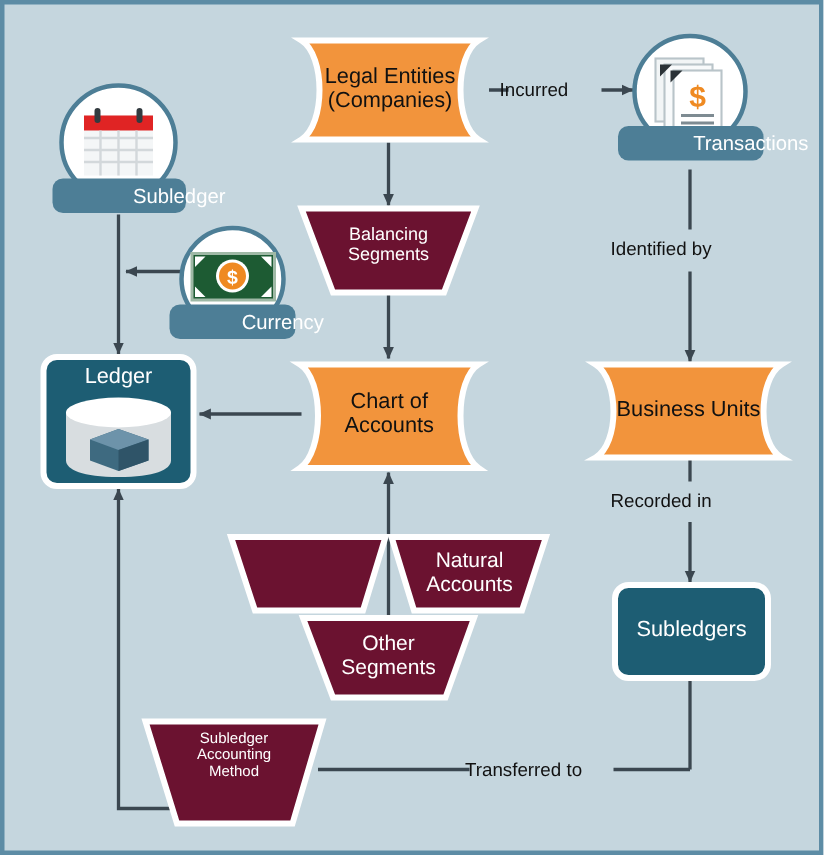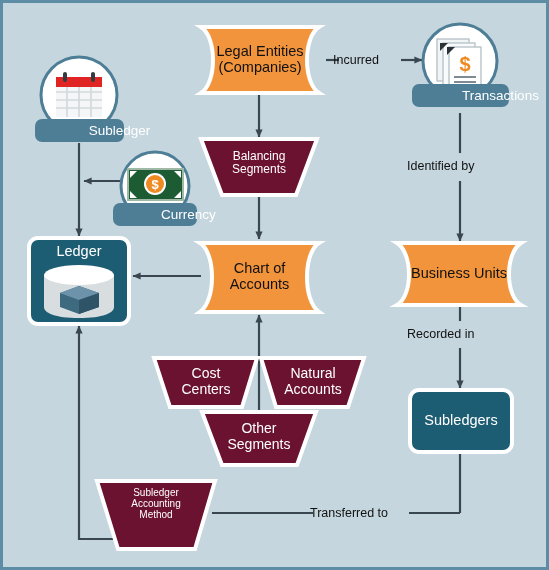--- a/index.html
+++ b/index.html
@@ -204,22 +204,20 @@
 
   <div class="node-label lbl-dark" style="left:198px; top:40px; width:118px; font-size:14.5px;">Legal Entities
 (Companies)</div>
 
   <div class="node-label lbl-light" style="left:199px; top:147px; width:114px; font-size:12px;">Balancing
 Segments</div>
 
   <div class="node-label lbl-dark" style="left:197px; top:257px; width:119px; font-size:14.5px;">Chart of
 Accounts</div>
 
-  <div class="node-label lbl-light" style="left:152px; top:363px; width:102px; font-size:14px;">Cost
-Centers</div>
 
   <div class="node-label lbl-light" style="left:259px; top:363px; width:102px; font-size:14px;">Natural
 Accounts</div>
 
   <div class="node-label lbl-light" style="left:199px; top:418px; width:114px; font-size:14px;">Other
 Segments</div>
 
   <div class="node-label lbl-light" style="left:94px; top:484px; width:118px; font-size:10px;">Subledger
 Accounting
 Method</div>

